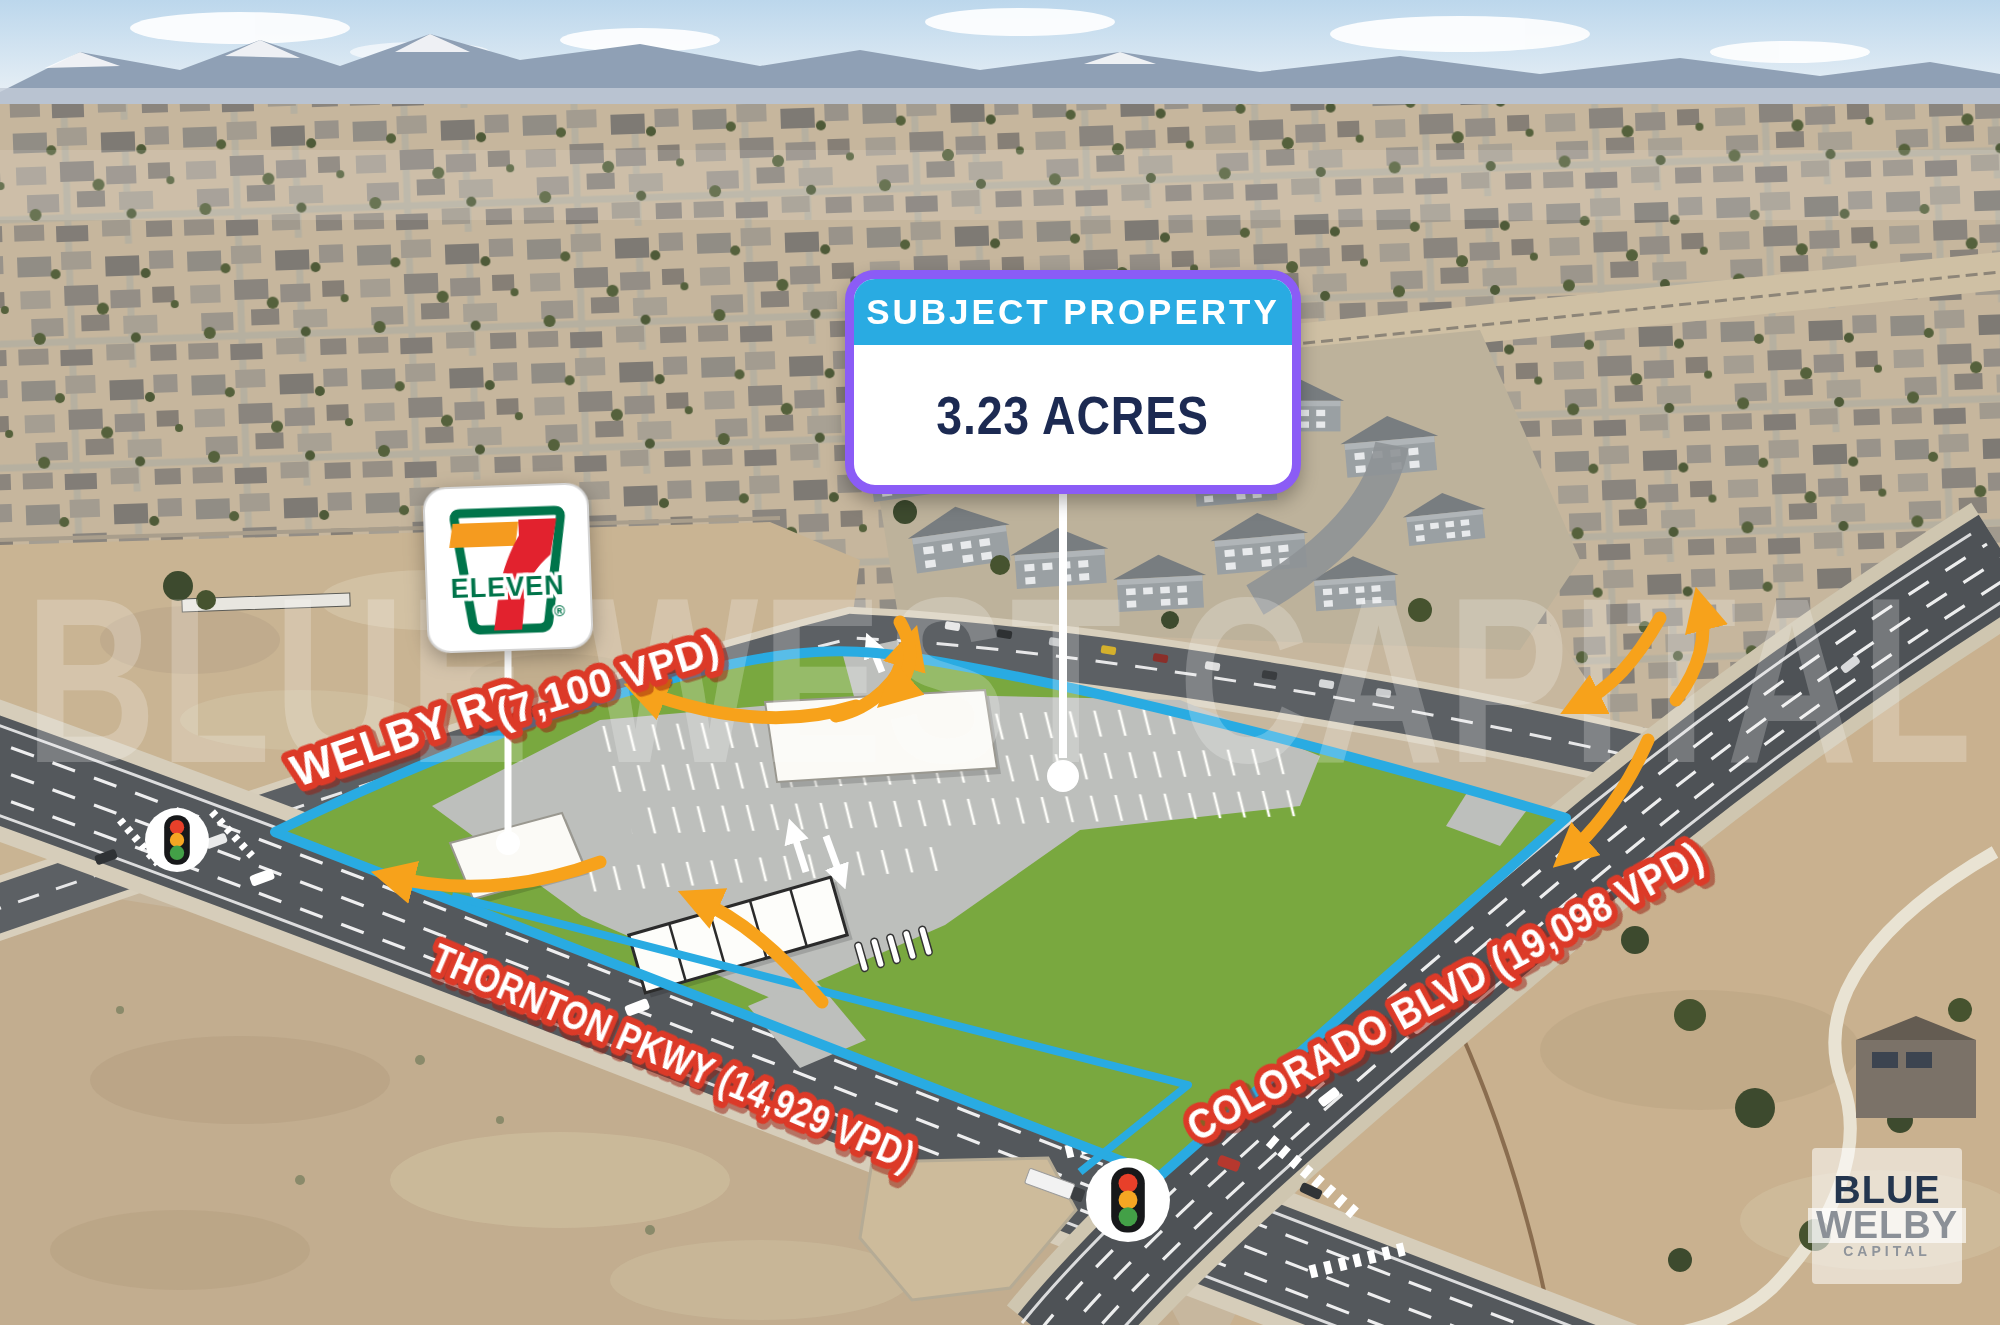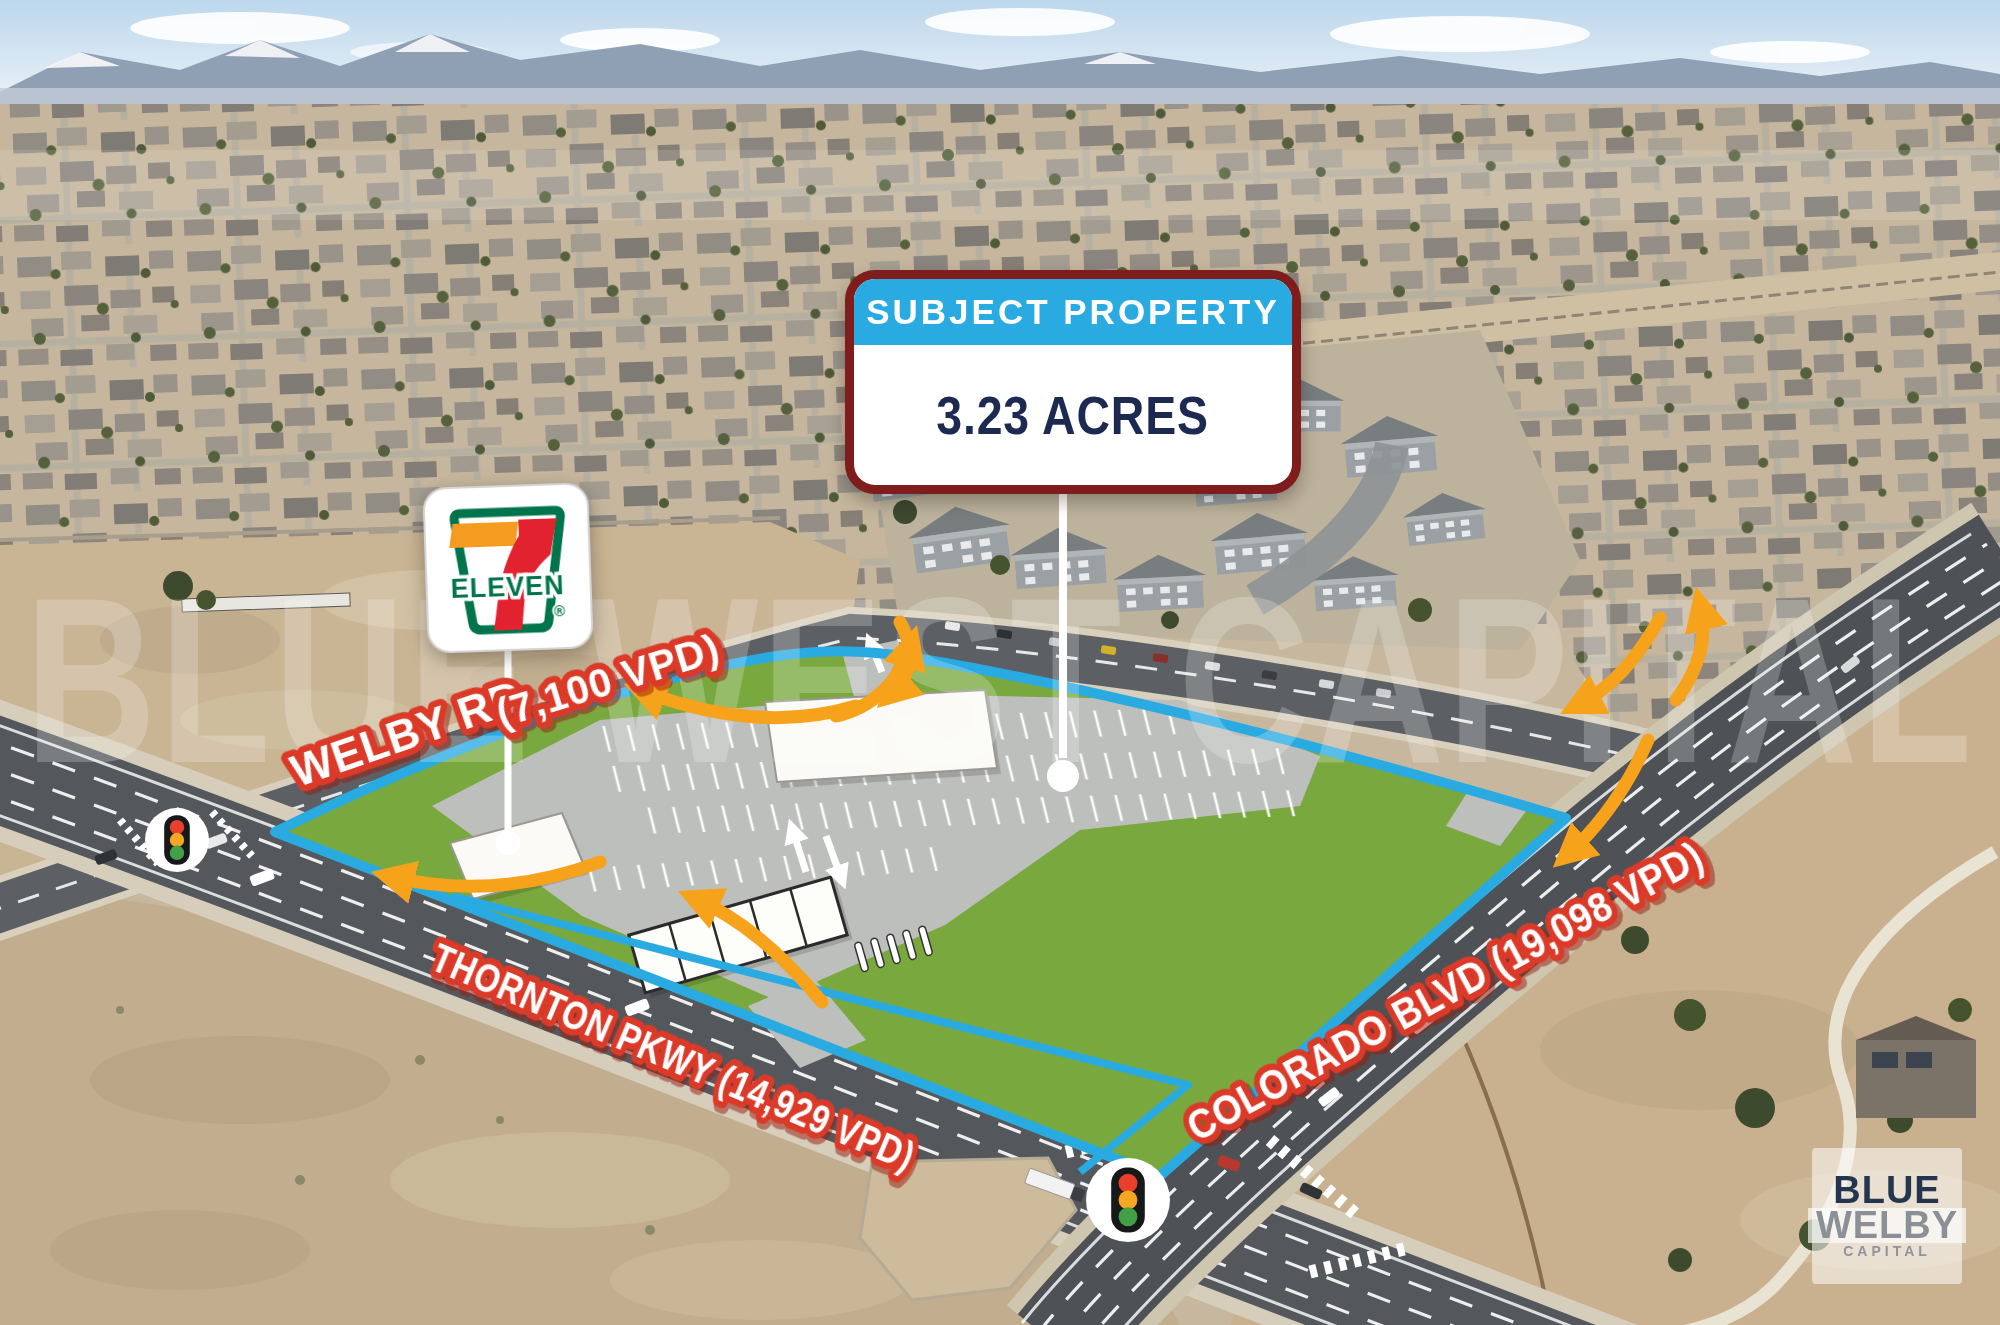--- a/index.html
+++ b/index.html
@@ -9,21 +9,21 @@
   .stage svg.scene{position:absolute;left:0;top:0;}
 
   
   .rlabel{font-weight:bold;fill:#ffffff;stroke:#DC3A28;stroke-width:13px;
           paint-order:stroke;stroke-linejoin:round;letter-spacing:1px;
           filter:drop-shadow(3px 5px 0 rgba(150,25,12,.5));}
   .wm{font-weight:bold;fill:#ffffff;opacity:.22;letter-spacing:4px;}
 
   
   .callout{position:absolute;left:845px;top:270px;width:438px;height:206px;
-           background:#ffffff;border:9px solid #7f1d1d;border-radius:30px;
+           background:#ffffff;border:9px solid #8b5cf6;border-radius:30px;
            box-shadow:0 8px 18px rgba(0,0,0,.28);overflow:hidden;
            display:flex;flex-direction:column;}
   .callout-head{height:66px;background:#29ABE2;display:flex;align-items:center;
            justify-content:center;color:#fff;font-weight:bold;font-size:35px;
            letter-spacing:3px;}
   .callout-body{flex:1;display:flex;align-items:center;justify-content:center;
            color:#1C2A52;font-weight:bold;font-size:54px;letter-spacing:1px;border-radius:16px;}
   .callout-body span{display:inline-block;transform:scaleX(.86);}
 
   

